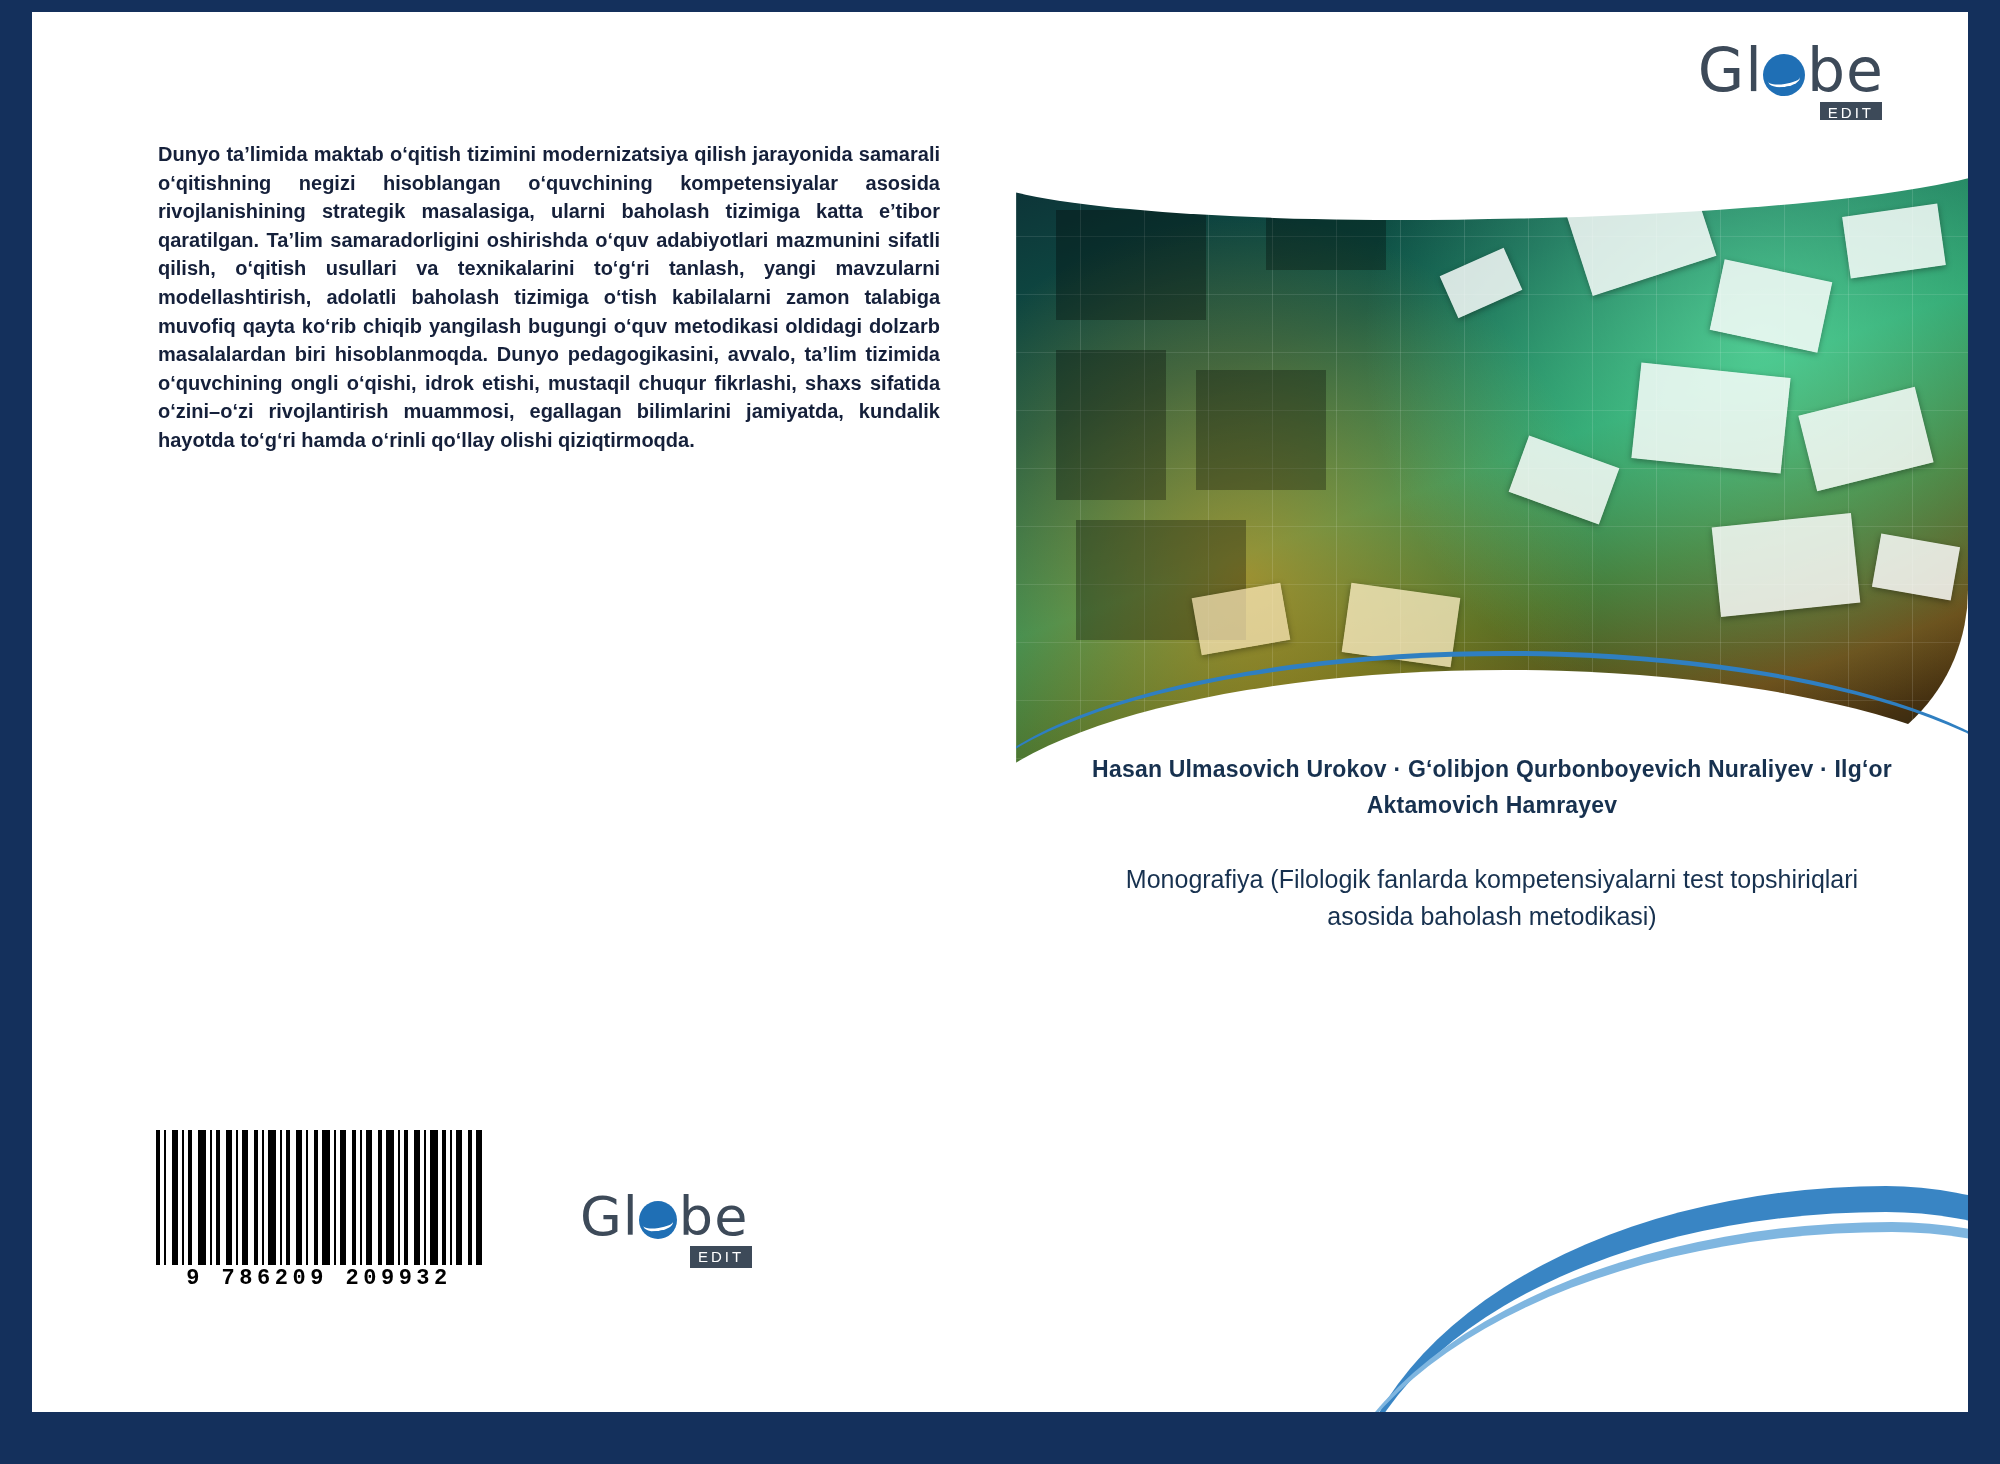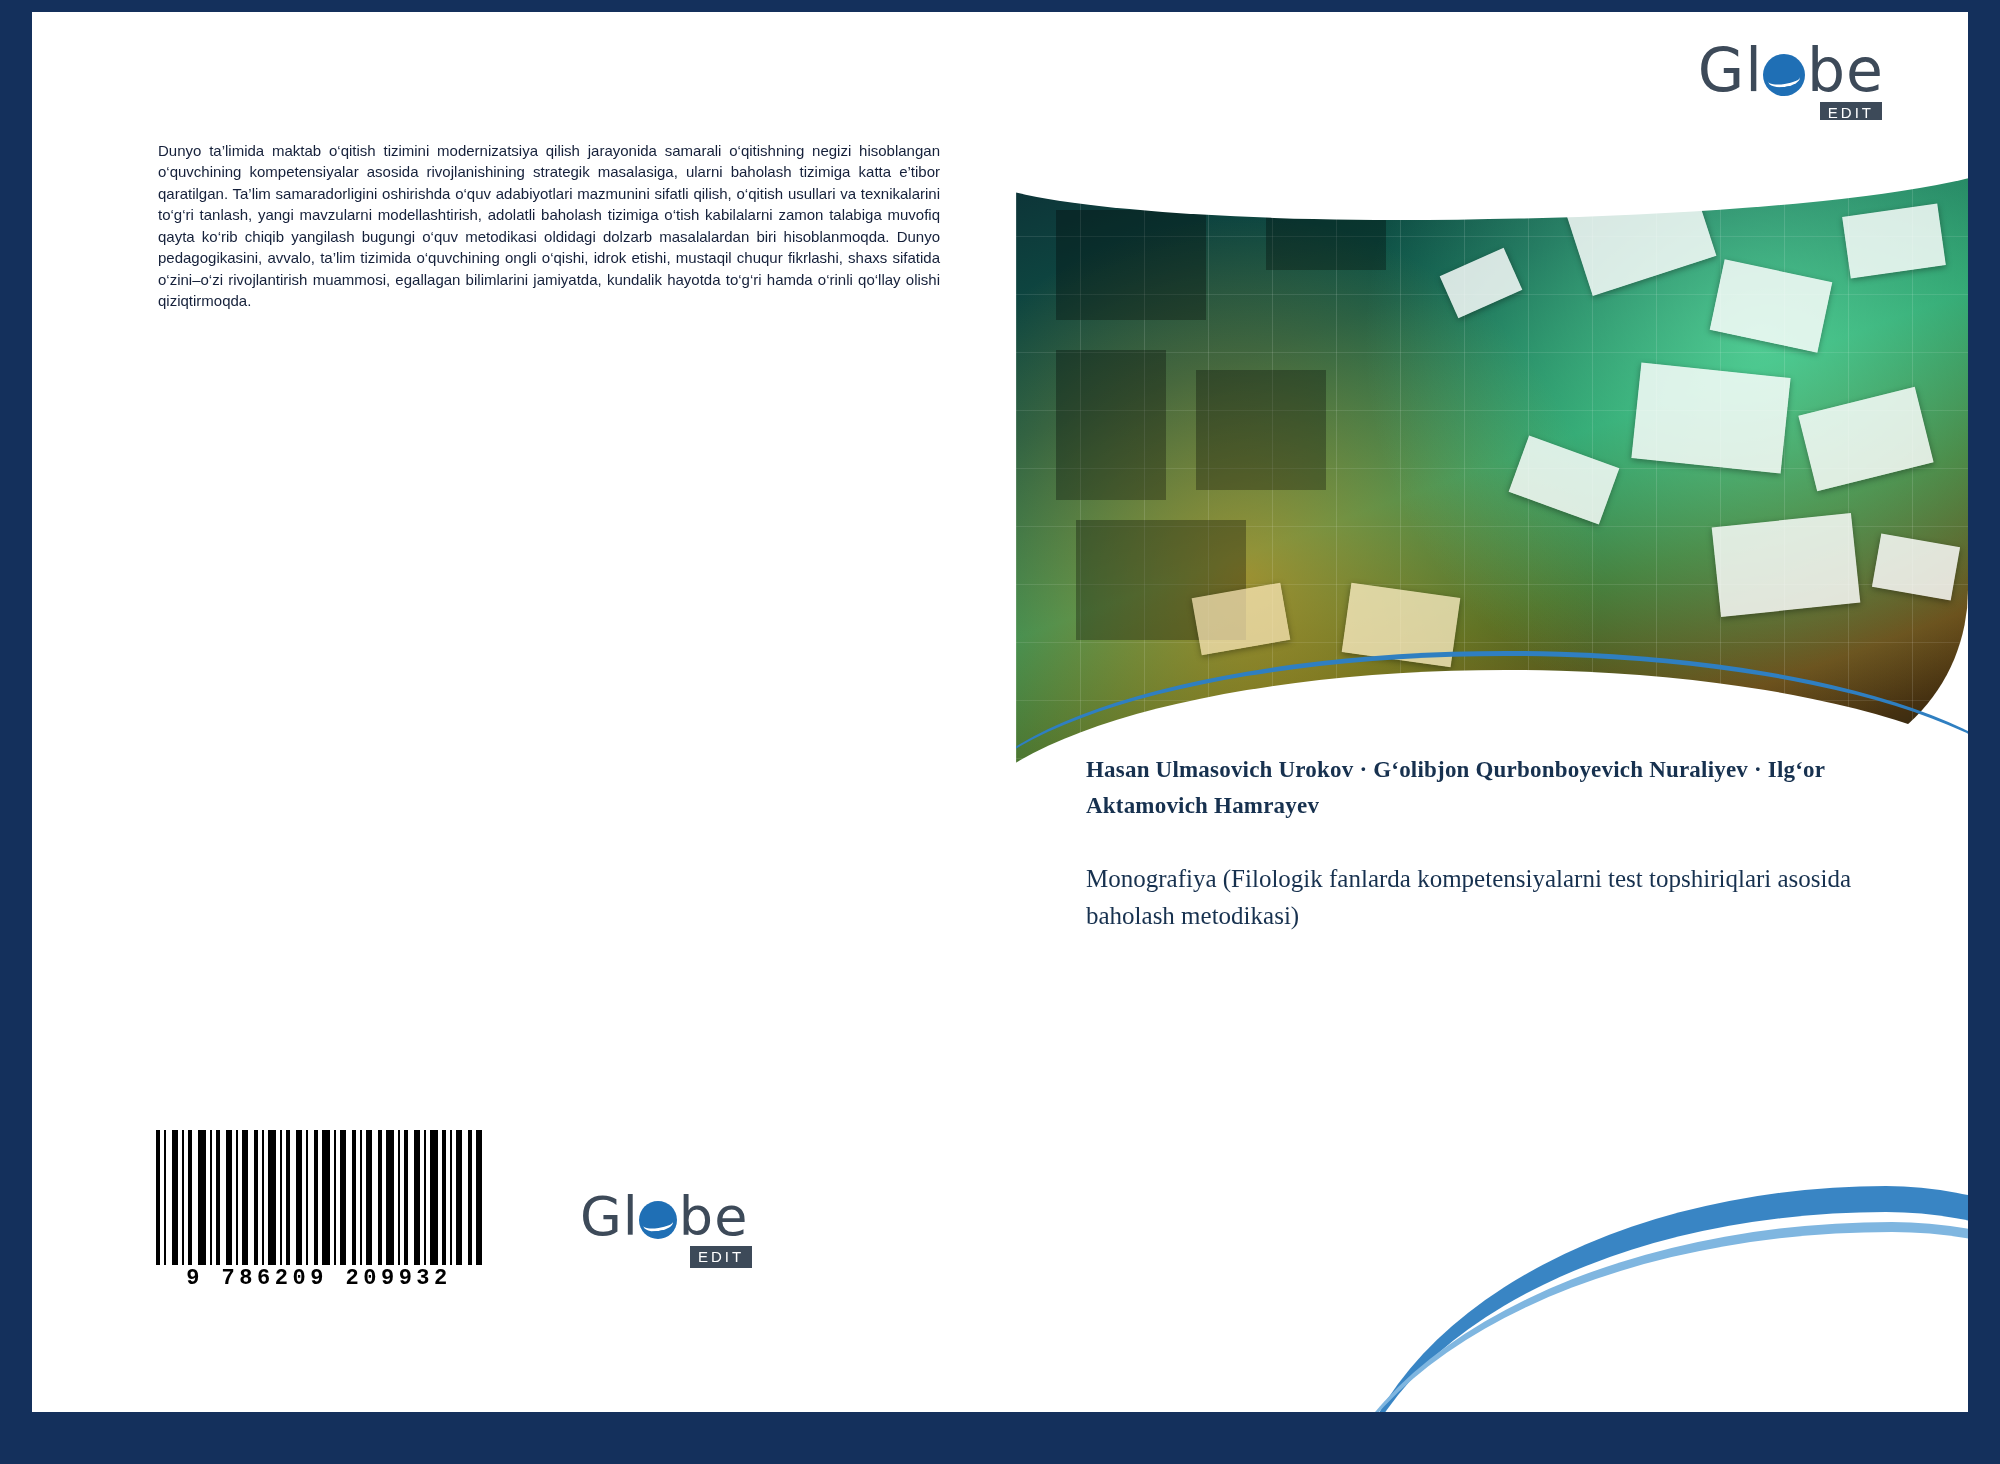--- a/index.html
+++ b/index.html
@@ -37,23 +37,23 @@
     font-size: 27px;
     font-weight: bold;
     letter-spacing: 1.1px;
     color: #1a1a1a;
   }
   .back-body {
     position: absolute;
     left: 126px;
     top: 128px;
     width: 782px;
-    font-size: 15px;
+    font-size: 20px;
     line-height: 1.43;
-    font-weight: normal;
+    font-weight: bold;
     color: #15203a;
     text-align: justify;
   }
   .back-authors {
     position: absolute;
     left: 126px;
     top: 726px;
     width: 790px;
     font-size: 18px;
     line-height: 1.52;
@@ -245,22 +245,21 @@
     border-radius: 50% 50% 0 0 / 100% 100% 0 0;
     background: transparent;
   }
   .front-text {
     position: absolute;
     left: 0;
     top: 740px;
     width: 952px;
     padding: 0 70px;
     box-sizing: border-box;
-    text-align: left;
-    font-family: Liberation Serif, serif;
+    text-align: center;
   }
   .front-authors {
     font-size: 23px;
     font-weight: bold;
     color: #17314f;
     line-height: 1.55;
     letter-spacing: 0.2px;
   }
   .front-title {
     margin-top: 54px;

